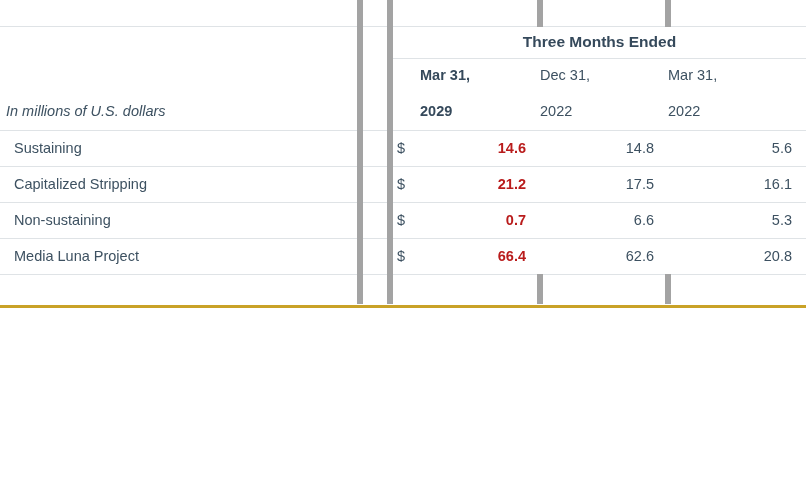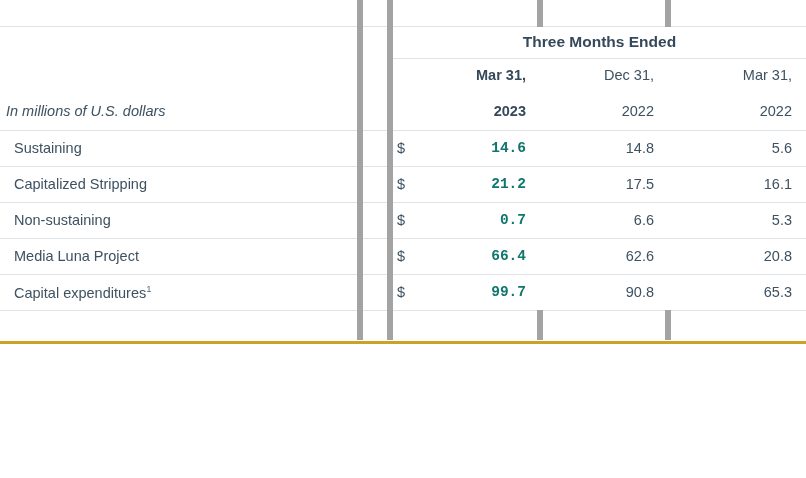--- a/index.html
+++ b/index.html
@@ -64,40 +64,39 @@
   }
   .lbl-italic {
     font-style: italic;
     padding-left: 6px;
   }
   .val {
     text-align: right;
     padding-right: 14px;
     white-space: nowrap;
   }
-  .val.bold { font-weight: bold; color: #0f766e; font-family: Liberation Mono, monospace; }
+  .val.bold { font-weight: bold; color: #b91c1c; }
   .curr {
     text-align: left;
     padding-left: 4px;
     color: #3d5161;
   }
 
   
   .vdiv { border-left: 6px solid #a3a3a3; }
 
   .tme {
     text-align: center;
     font-weight: bold;
     font-size: 15.5px;
     color: #35495b;
     border-bottom: 1px solid #dfe3e6;
   }
 
   .date-head {
-    text-align: right;
     padding-right: 14px;
     white-space: nowrap;
   }
   .date-head.bold { font-weight: bold; color: #35495b; }
 
   .sup {
     font-size: 9.5px;
     vertical-align: super;
     color: #5a6b7a;
   }
@@ -148,21 +147,21 @@
         <td class="date-head bold">Mar 31,</td>
         <td class="date-head">Dec 31,</td>
         <td class="date-head">Mar 31,</td>
       </tr>
 
       <tr class="hdr-units rowline">
         <td class="lbl-italic">In millions of U.S. dollars</td>
         <td></td>
         <td class="vdiv"></td>
         <td class="vdiv"></td>
-        <td class="date-head bold">2023</td>
+        <td class="date-head bold">2029</td>
         <td class="date-head">2022</td>
         <td class="date-head">2022</td>
       </tr>
 
       <tr class="data rowline">
         <td class="lbl">Sustaining</td>
         <td></td>
         <td class="vdiv"></td>
         <td class="curr vdiv">$</td>
         <td class="val bold">14.6</td>
@@ -196,29 +195,20 @@
         <td></td>
         <td class="vdiv"></td>
         <td class="curr vdiv">$</td>
         <td class="val bold">66.4</td>
         <td class="val">62.6</td>
         <td class="val">20.8</td>
       </tr>
 
 
 
-      <tr class="data rowline">
-        <td class="lbl"><span>Capital expenditures</span><span class="sup">1</span></td>
-        <td></td>
-        <td class="vdiv"></td>
-        <td class="curr vdiv">$</td>
-        <td class="val bold">99.7</td>
-        <td class="val">90.8</td>
-        <td class="val">65.3</td>
-      </tr>
 
       <tr class="band-bottom">
         <td></td>
         <td></td>
         <td class="vdiv"></td>
         <td class="vdiv"></td>
         <td></td>
         <td class="vdiv"></td>
         <td class="vdiv"></td>
       </tr>

